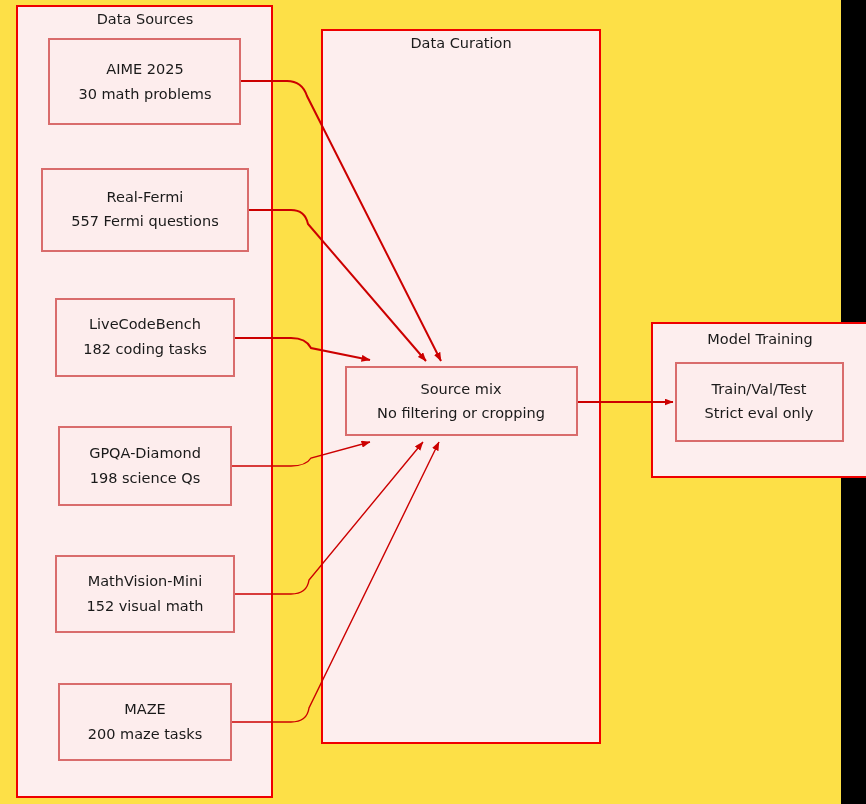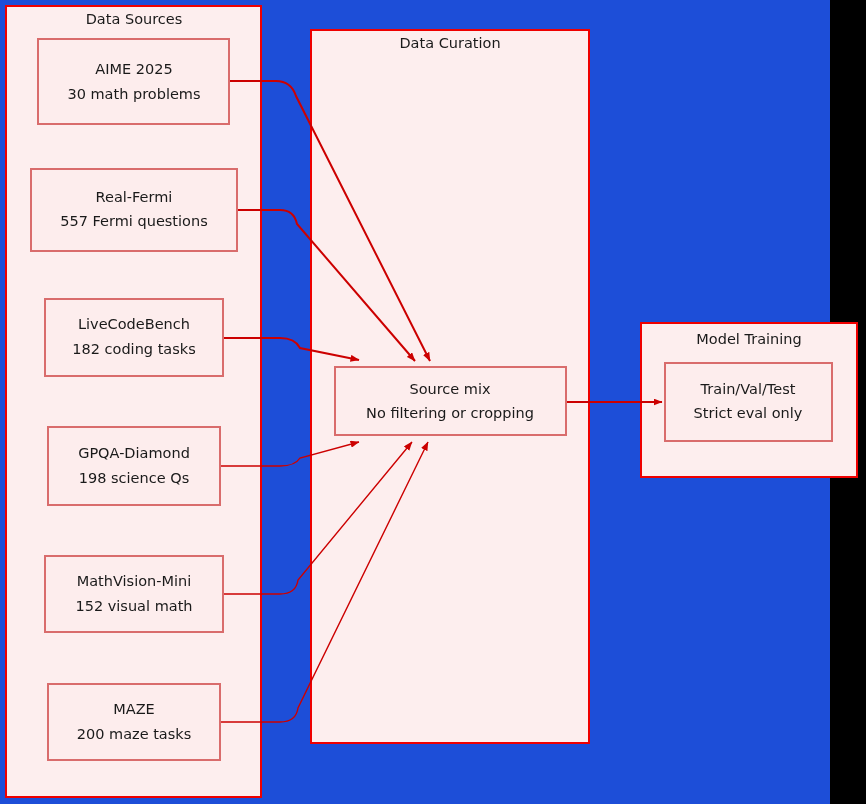--- a/index.html
+++ b/index.html
@@ -10,21 +10,22 @@
   body {
     width: 866px;
     height: 804px;
     overflow: hidden;
     font-family: "DejaVu Sans", sans-serif;
   }
   #diagram-root {
     position: relative;
     width: 830px;
     height: 804px;
-    background: #1d4ed8;
+    background: #fde047;
+    padding-left: 11px;
   }
   svg.diagram {
     display: block;
     width: 866px;
     height: 804px;
   }
   .cluster-rect {
     fill: #fdeeee;
     stroke: #ef0000;
     stroke-width: 2px;

